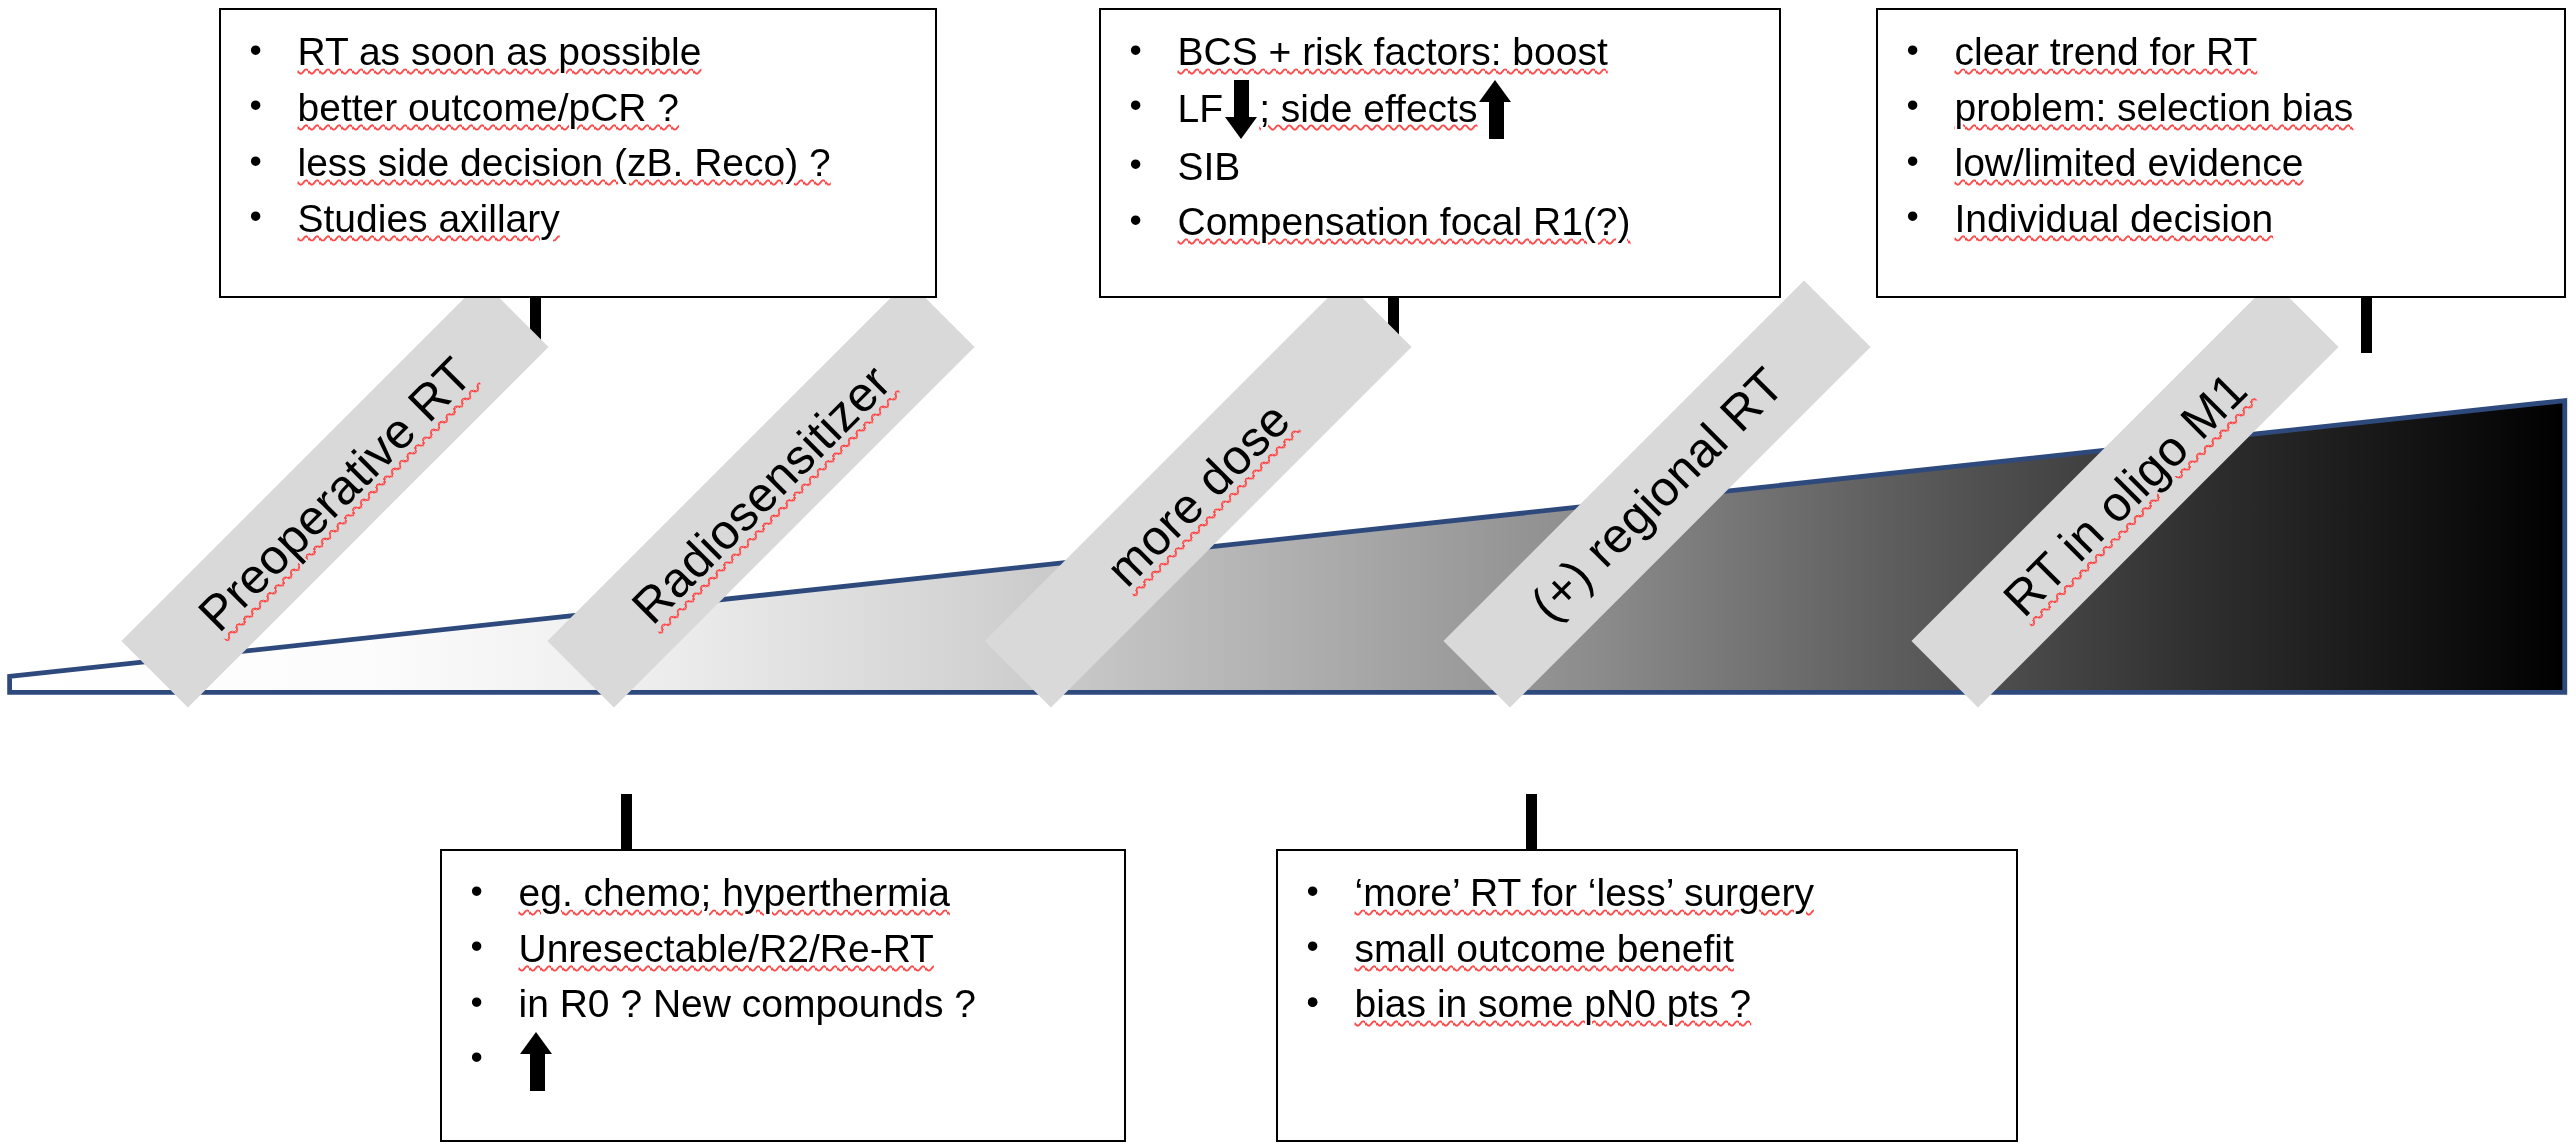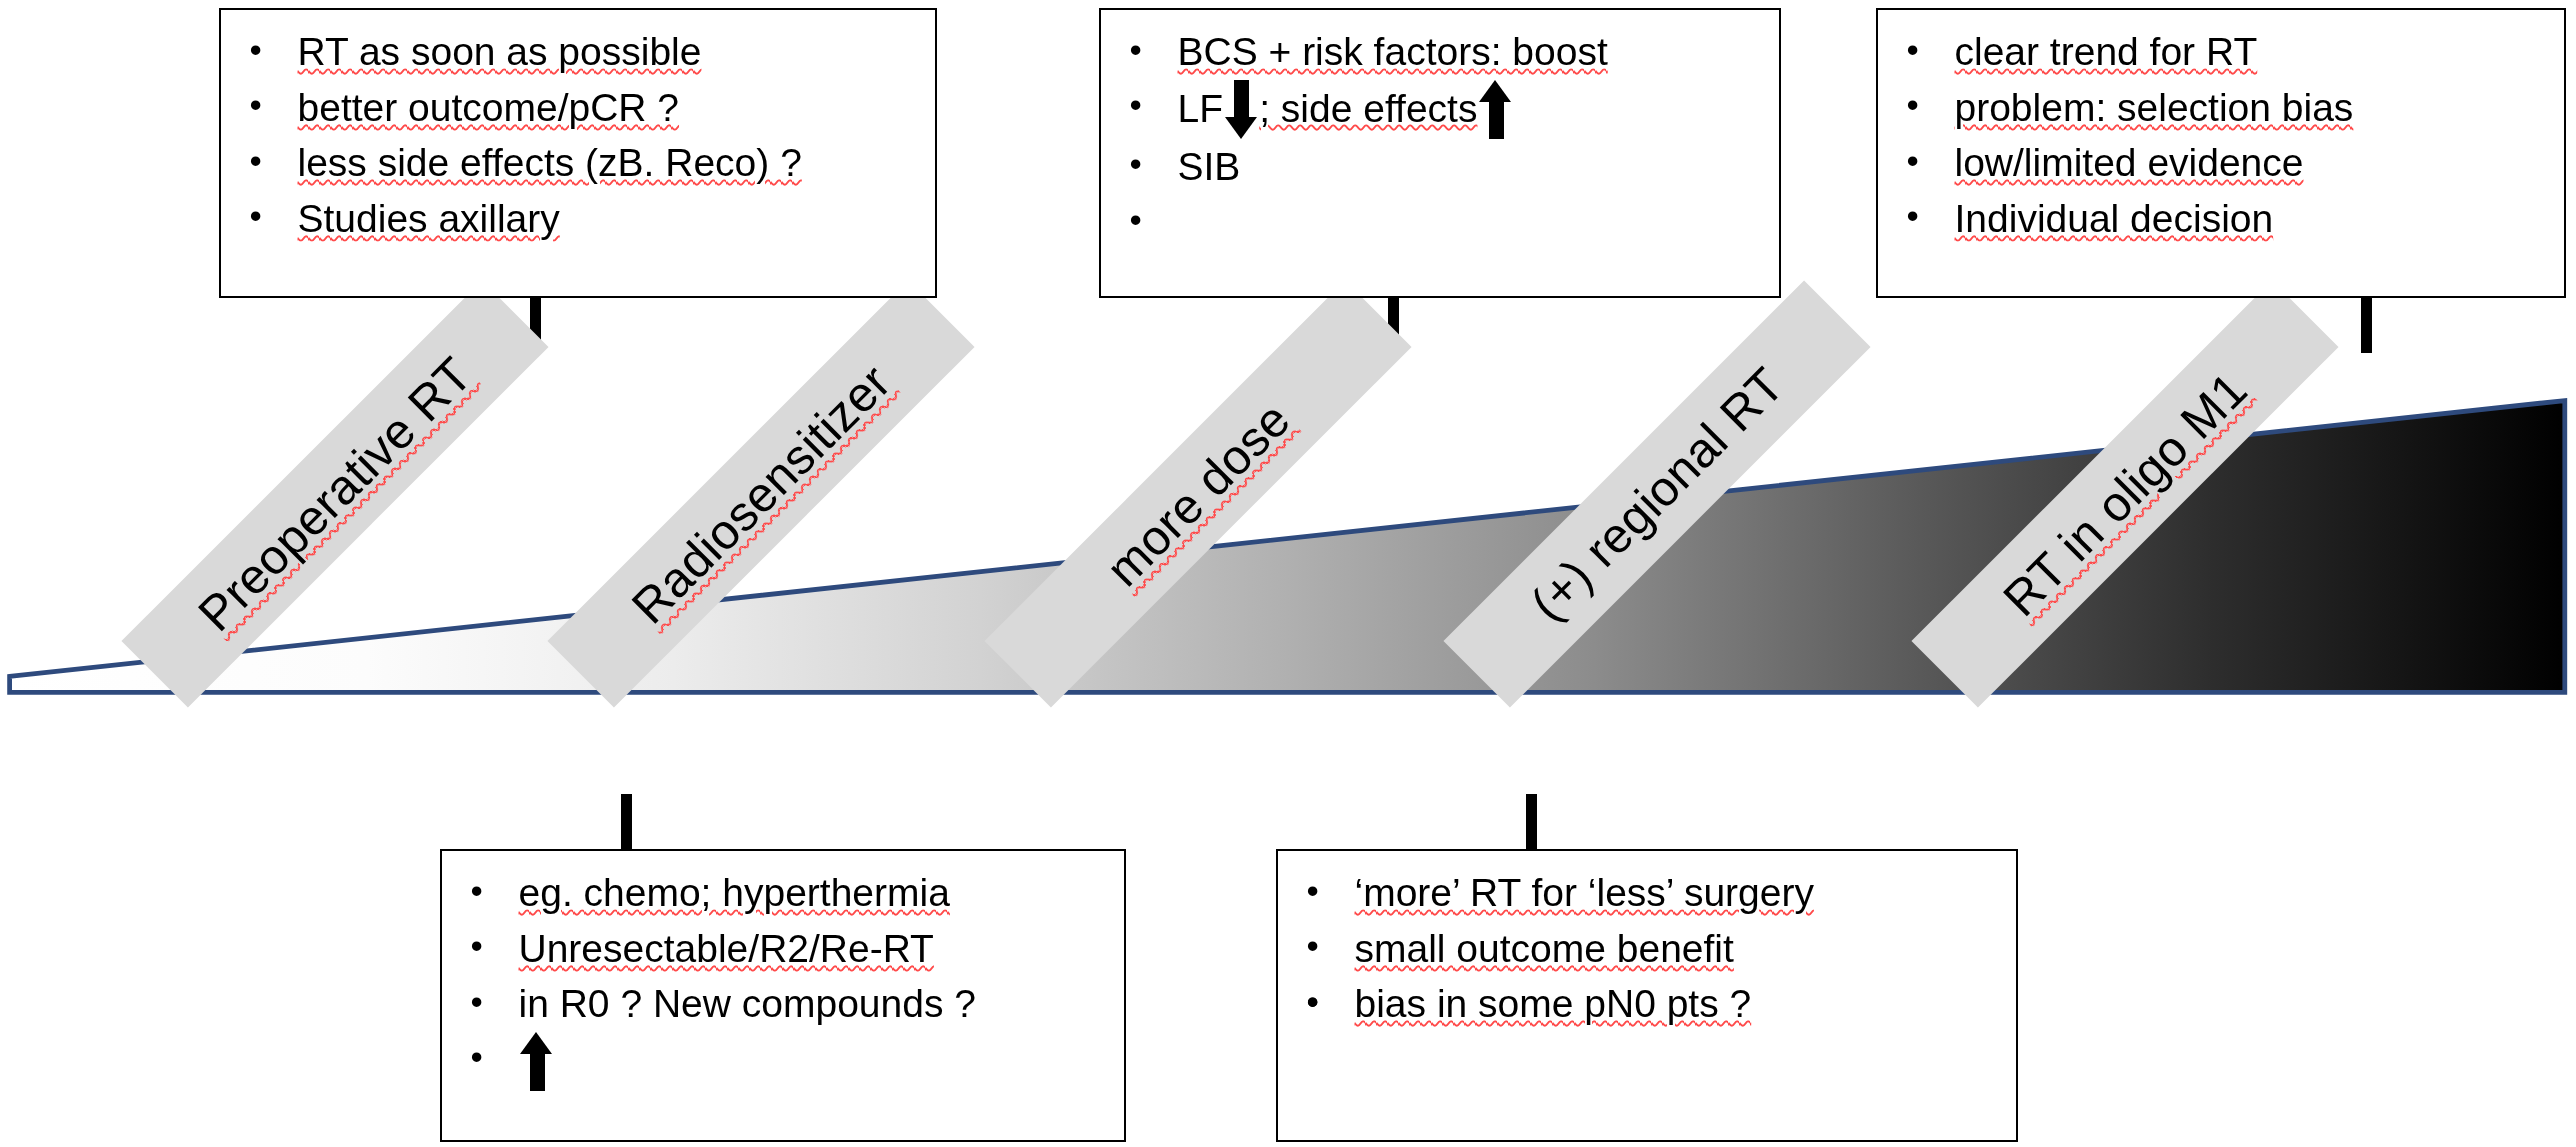--- a/index.html
+++ b/index.html
@@ -105,21 +105,21 @@
       <li>
         <span class="bul">•</span>
         <span class="sq">RT as soon as possible</span>
       </li>
       <li>
         <span class="bul">•</span>
         <span class="sq">better outcome/pCR ?</span>
       </li>
       <li>
         <span class="bul">•</span>
-        <span class="sq">less side effects (zB. Reco) ?</span>
+        <span class="sq">less side decision (zB. Reco) ?</span>
       </li>
       <li>
         <span class="bul">•</span>
         <span class="sq">Studies axillary</span>
       </li>
     </ul>
   </div>
 
   <div class="box" style="left:1099px;top:8px;width:682px;height:290px;">
     <ul>
@@ -130,20 +130,21 @@
       <li>
         <span class="bul">•</span>
         <span>LF</span><span class="arrow big down"><i class="shaft"></i><i class="head"></i></span><span class="sq">; side effects</span><span class="arrow big up"><i class="shaft"></i><i class="head"></i></span>
       </li>
       <li>
         <span class="bul">•</span>
         <span>SIB</span>
       </li>
       <li>
         <span class="bul">•</span>
+        <span class="sq">Compensation focal R1(?)</span>
       </li>
     </ul>
   </div>
 
   <div class="box" style="left:1876px;top:8px;width:690px;height:290px;">
     <ul>
       <li>
         <span class="bul">•</span>
         <span class="sq">clear trend for RT</span>
       </li>

